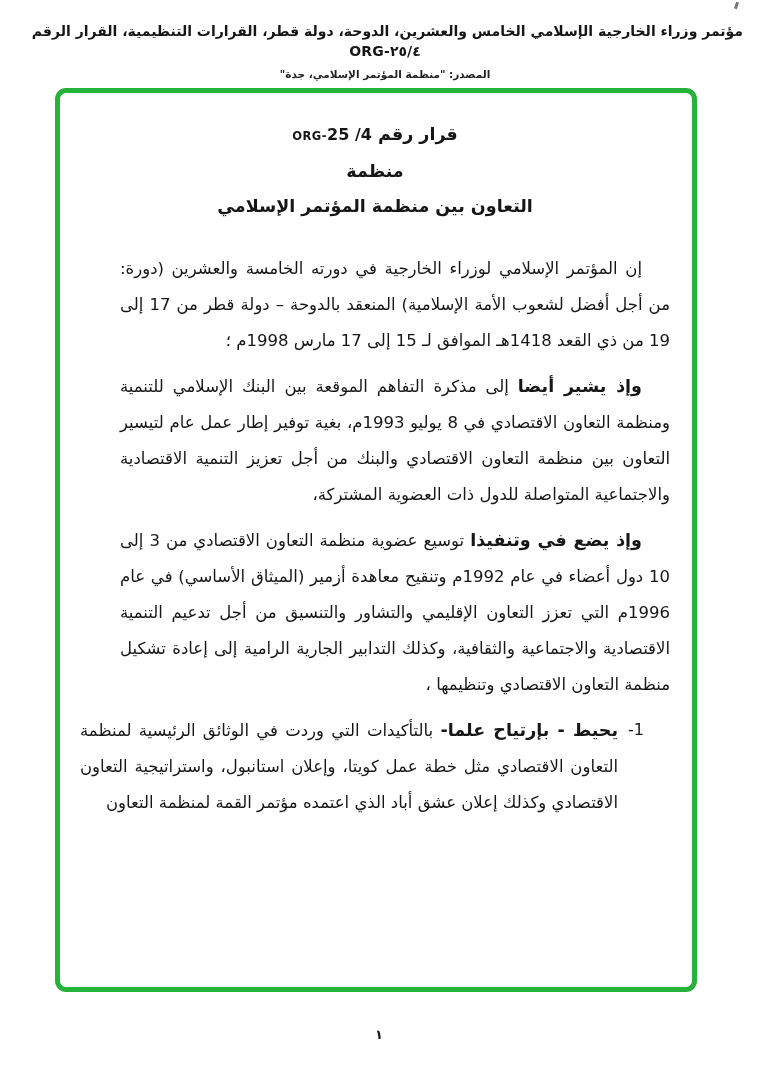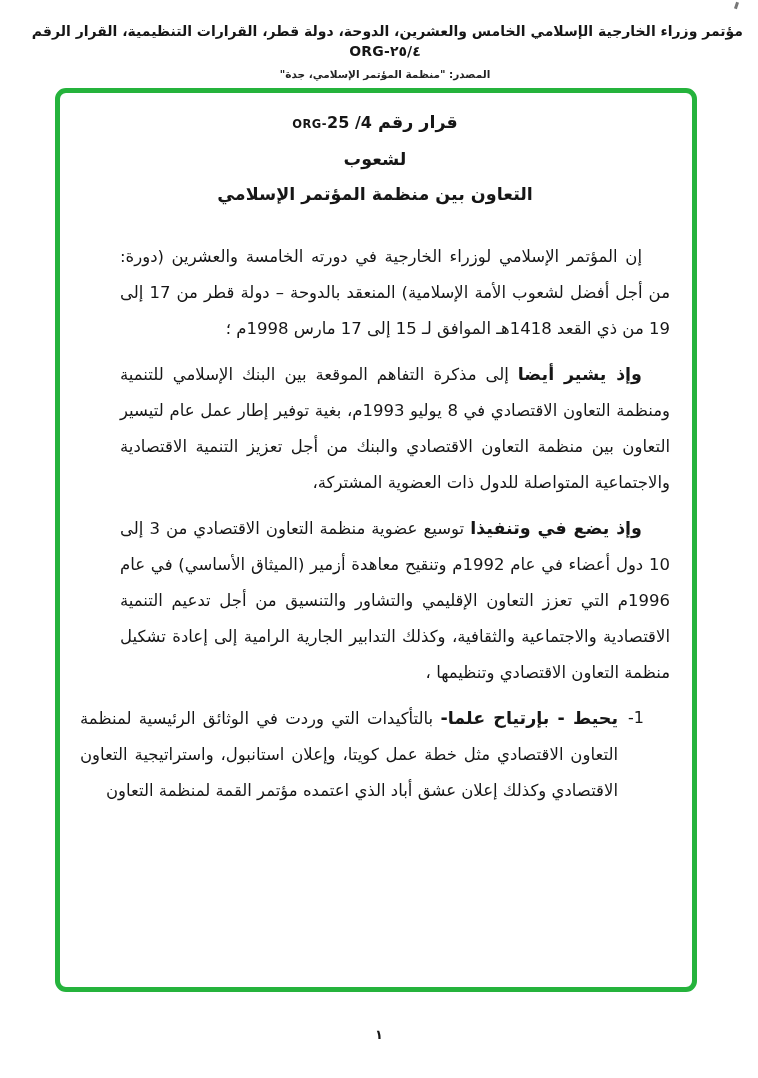--- a/index.html
+++ b/index.html
@@ -60,21 +60,21 @@
     padding: 10px 22px 0 20px;
     overflow: hidden;
   }
   
   .title-block {
     direction: rtl;
     text-align: center;
     font-weight: bold;
     font-size: 17.5px;
     line-height: 35px;
-    margin-top: 2px;
+    margin-top: 14px;
   }
   .title-block .code-prefix {
     font-size: 11.5px;
     font-weight: bold;
     letter-spacing: 0.5px;
   }
   .title-block .code-number {
     font-size: 16px;
     font-weight: bold;
   }
@@ -130,21 +130,21 @@
 
 <header class="doc-header">
   <div class="line1"><span>مؤتمر وزراء الخارجية الإسلامي الخامس والعشرين، الدوحة، دولة قطر، القرارات التنظيمية، القرار الرقم</span>&nbsp;<span class="ltr">ORG-٢٥/٤</span></div>
   <div class="line2">المصدر:  "منظمة المؤتمر الإسلامي، جدة"</div>
 </header>
 
 <div class="frame" style="border-color: rgb(37, 179, 60);">
 
   <div class="title-block">
     <div><span>قرار رقم</span>&nbsp;<span class="ltr"><span class="code-prefix">ORG-</span><span class="code-number">25 /4</span></span></div>
-    <div>لشعوب</div>
+    <div>منظمة</div>
     <div>التعاون بين منظمة المؤتمر الإسلامي</div>
   </div>
 
   <section class="body-text">
 
     <p class="para indent"><span>إن المؤتمر الإسلامي لوزراء الخارجية في دورته الخامسة والعشرين  (دورة: من أجل أفضل لشعوب الأمة الإسلامية) المنعقد بالدوحة – دولة قطر من 17 إلى 19 من ذي القعد 1418هـ الموافق لـ 15 إلى 17 مارس 1998م ؛</span></p>
 
 
     <p class="para indent"><strong>وإذ يشير أيضا</strong><span> إلى مذكرة التفاهم الموقعة بين البنك الإسلامي للتنمية ومنظمة التعاون الاقتصادي في 8 يوليو 1993م، بغية توفير إطار عمل عام لتيسير التعاون بين منظمة التعاون الاقتصادي والبنك من أجل تعزيز التنمية الاقتصادية والاجتماعية المتواصلة للدول ذات العضوية المشتركة،</span></p>
 

